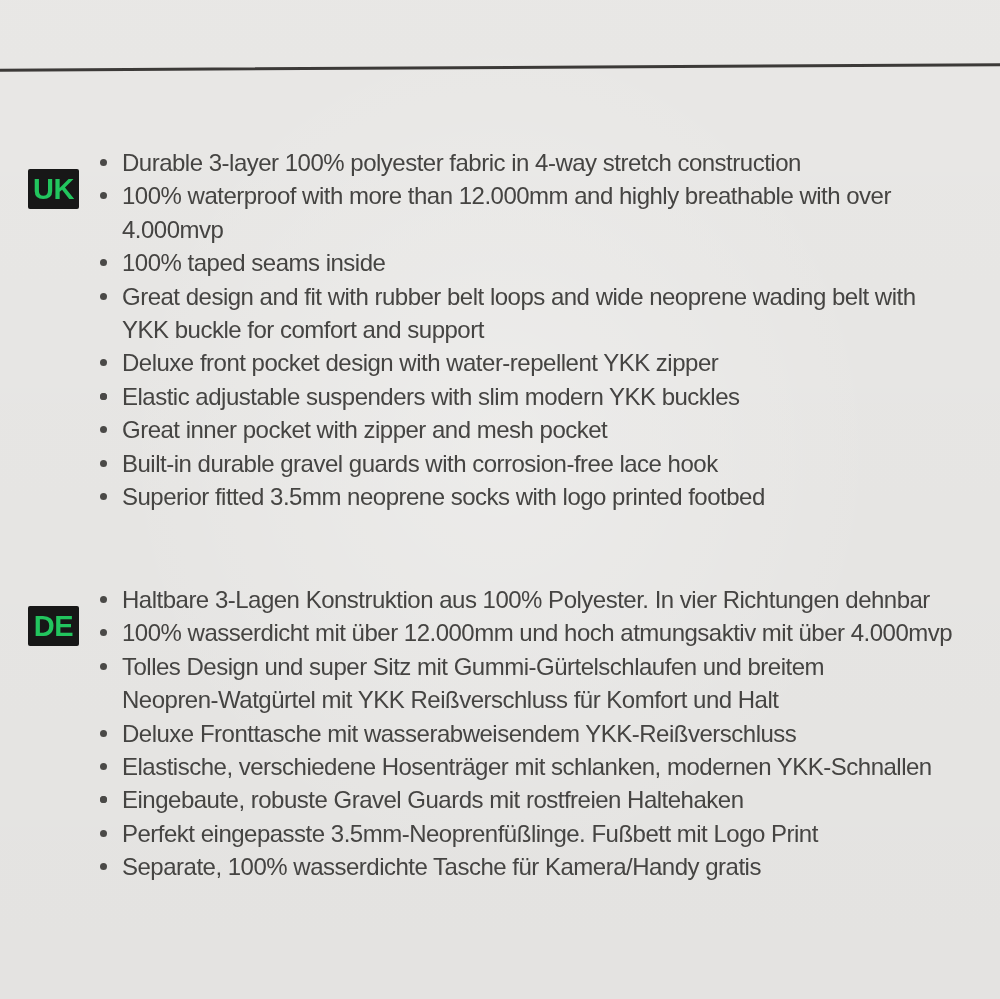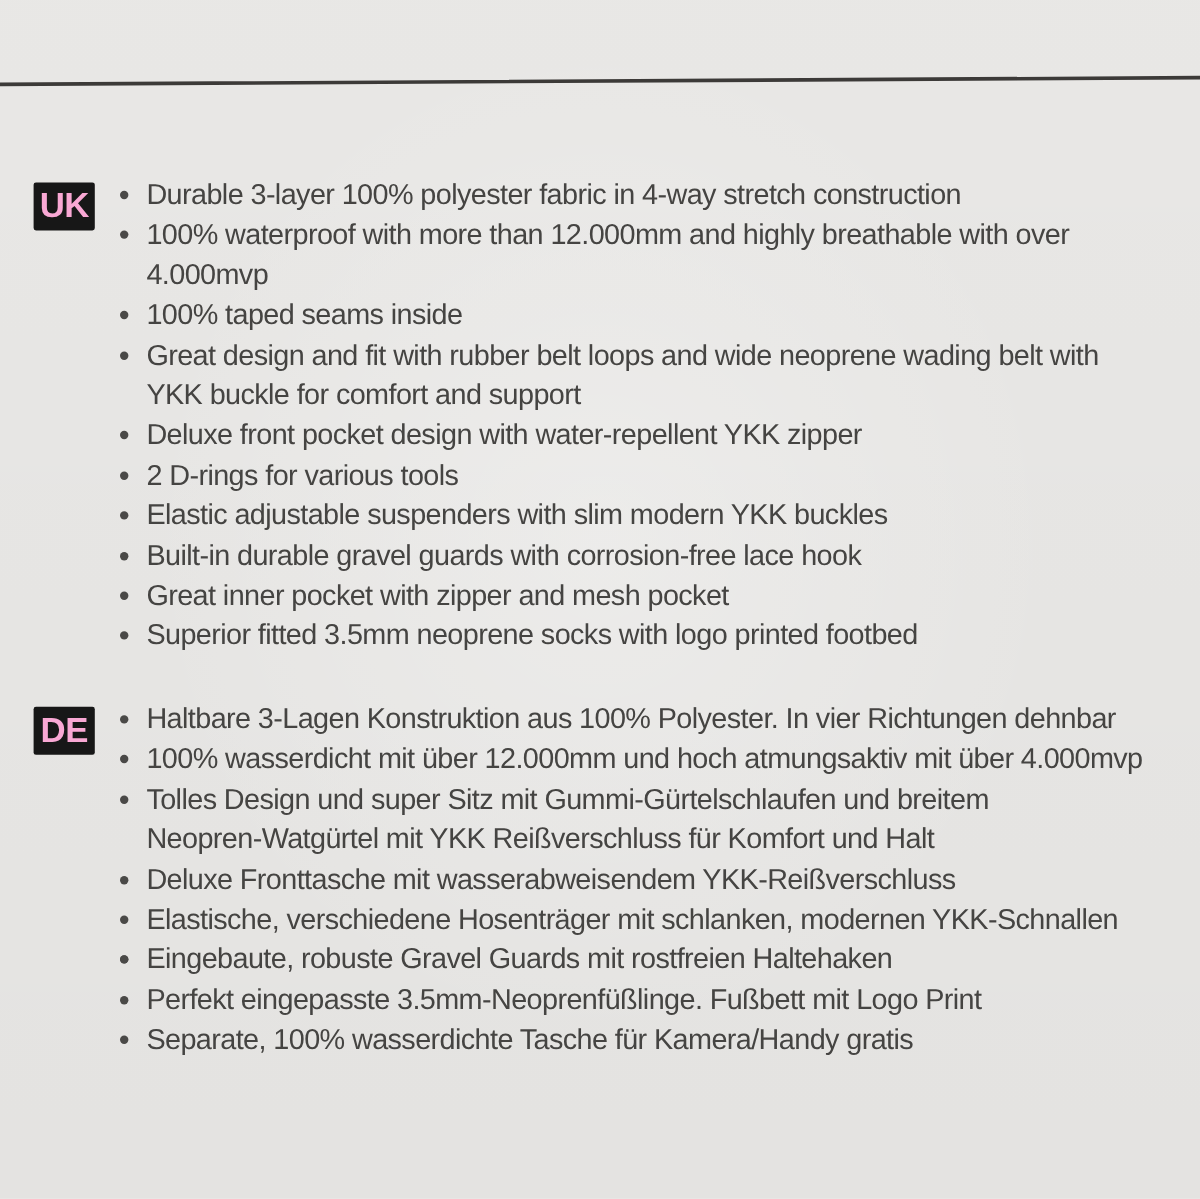--- a/index.html
+++ b/index.html
@@ -37,25 +37,25 @@
   .section {
     position: absolute;
     left: 0;
     right: 0;
   }
   .section-uk { top: 146px; }
   .section-de { top: 583px; }
   .lang-badge {
     position: absolute;
     left: 28px;
-    top: 6px;
+    top: 23px;
     width: 51px;
     height: 40px;
     background: #171717;
-    color: #f9a8d4;
+    color: #22c55e;
     font-size: 29px;
     font-weight: bold;
     letter-spacing: -0.5px;
     display: flex;
     align-items: center;
     justify-content: center;
     border-radius: 2px;
   }
   ul.features {
     margin: 0;
@@ -93,24 +93,24 @@
 
 <div class="section section-uk">
   <span class="lang-badge">UK</span>
   <ul class="features">
       <li class="feature-item"><span class="dot"></span><span class="txt">Durable 3-layer 100% polyester fabric in 4-way stretch construction</span></li>
       <li class="feature-item"><span class="dot"></span><span class="txt">100% waterproof with more than 12.000mm and highly breathable with over 4.000mvp</span></li>
       <li class="feature-item"><span class="dot"></span><span class="txt">100% taped seams inside</span></li>
       <li class="feature-item"><span class="dot"></span><span class="txt">Great design and fit with rubber belt loops and wide neoprene wading belt with
 YKK buckle for comfort and support</span></li>
       <li class="feature-item"><span class="dot"></span><span class="txt">Deluxe front pocket design with water-repellent YKK zipper</span></li>
-      <li class="feature-item"><span class="dot"></span><span class="txt">2 D-rings for various tools</span></li>
+      <li class="feature-item"><span class="dot"></span></li>
       <li class="feature-item"><span class="dot"></span><span class="txt">Elastic adjustable suspenders with slim modern YKK buckles</span></li>
+      <li class="feature-item"><span class="dot"></span><span class="txt">Great inner pocket with zipper and mesh pocket</span></li>
       <li class="feature-item"><span class="dot"></span><span class="txt">Built-in durable gravel guards with corrosion-free lace hook</span></li>
-      <li class="feature-item"><span class="dot"></span><span class="txt">Great inner pocket with zipper and mesh pocket</span></li>
       <li class="feature-item"><span class="dot"></span><span class="txt">Superior fitted 3.5mm neoprene socks with logo printed footbed</span></li>
     </ul>
 </div>
 
 <div class="section section-de">
   <span class="lang-badge">DE</span>
   <ul class="features">
       <li class="feature-item"><span class="dot"></span><span class="txt">Haltbare 3-Lagen Konstruktion aus 100% Polyester. In vier Richtungen dehnbar</span></li>
       <li class="feature-item"><span class="dot"></span><span class="txt">100% wasserdicht mit über 12.000mm und hoch atmungsaktiv mit über 4.000mvp</span></li>
       <li class="feature-item"><span class="dot"></span><span class="txt">Tolles Design und super Sitz mit Gummi-Gürtelschlaufen und breitem

